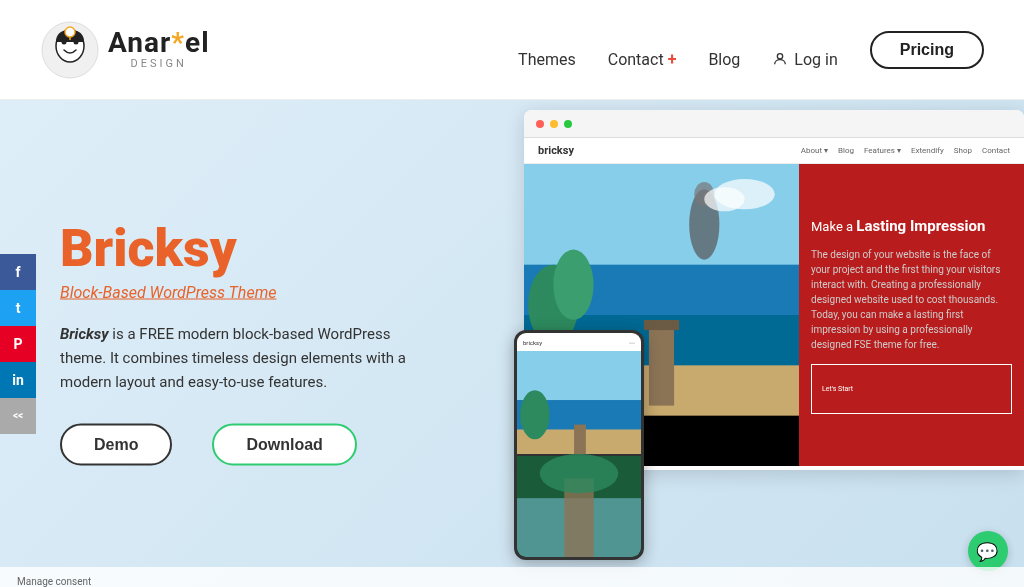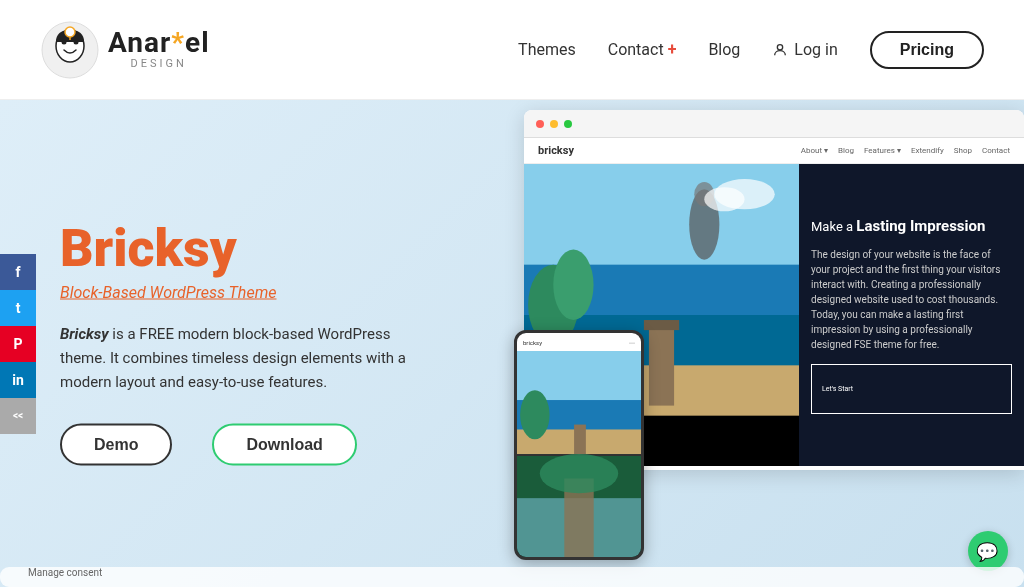--- a/index.html
+++ b/index.html
@@ -42,21 +42,21 @@
       color: #f5a623;
     }
     .logo-sub {
       font-size: 11px;
       letter-spacing: 3px;
       color: #888;
       text-align: center;
     }
     .nav {
       display: flex;
-      align-items: center;
+      align-items: flex-end;
       gap: 32px;
     }
     .nav-link {
       font-size: 16px;
       color: #333;
       text-decoration: none;
       cursor: pointer;
     }
     .nav-link.support {
       display: flex;
@@ -228,21 +228,21 @@
     .desktop-image-col {
       width: 55%;
       height: 100%;
       background: #000;
       position: relative;
       overflow: hidden;
     }
     .desktop-text-col {
       width: 45%;
       padding: 16px 12px;
-      background: #0f172a;
+      background: #b91c1c;
       color: #fff;
       display: flex;
       flex-direction: column;
       justify-content: center;
     }
     .desktop-headline {
       font-size: 13px;
       line-height: 1.4;
       margin-bottom: 10px;
     }
@@ -311,25 +311,24 @@
 
     
     .consent-bar {
       position: absolute;
       bottom: 0;
       left: 0;
       right: 0;
       height: 20px;
       background: rgba(255,255,255,0.8);
       display: flex;
-      align-items: flex-start;
-      padding: 0 28px;
+      align-items: flex-end;
+      padding: 0 17px;
       font-size: 10px;
       color: #666;
-      border-radius: 9px;
     }
   </style>
 </head>
 <body>
 
 <header class="header">
   <div class="logo-area">
 
     <svg class="logo-icon" viewBox="0 0 60 60">
       <circle cx="30" cy="30" r="28" fill="#f0f0f0" stroke="#ddd" stroke-width="1"></circle>

